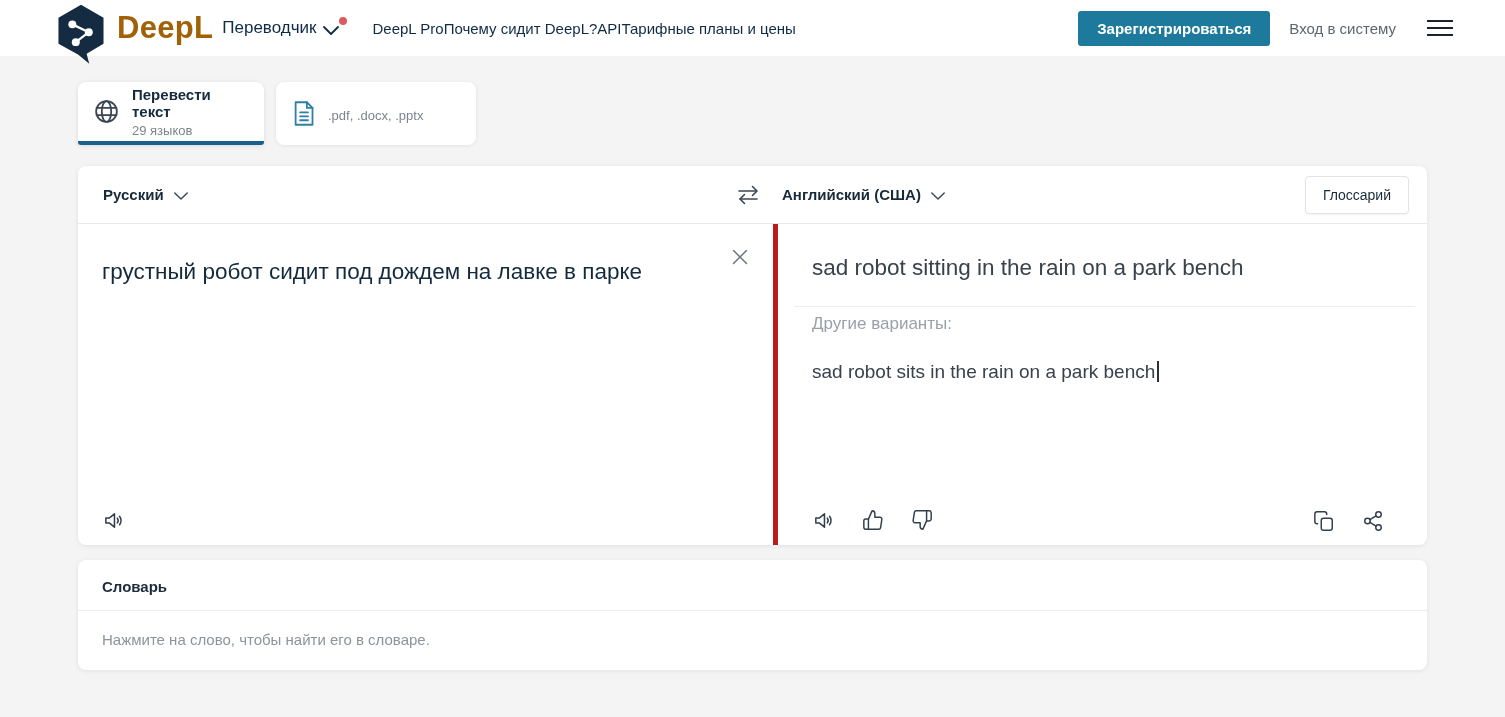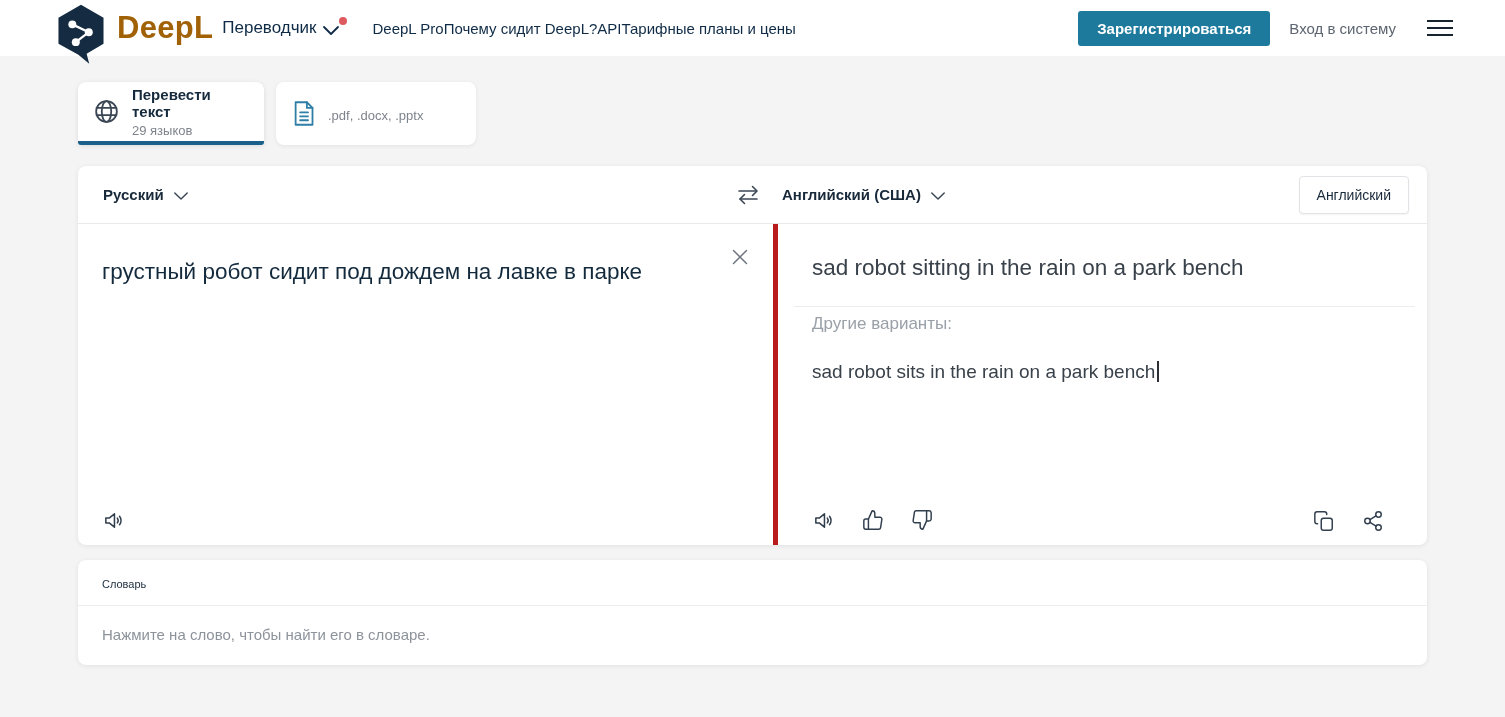--- a/index.html
+++ b/index.html
@@ -80,21 +80,21 @@
   .caret { display:inline-block; width:1.5px; height:21px; background:#2a2f35; vertical-align:-4px; margin-left:2px; }
 
   .panel-icons-left { position:absolute; bottom:13px; left:24px; display:flex; gap:27px; }
   .panel-tgt .panel-icons-left { left:34px; }
   .panel-icons-right { position:absolute; bottom:13px; right:43px; display:flex; gap:27px; }
   .round-icon { cursor:pointer; }
   .round-icon svg { stroke:#323f4e; }
 
   
   .dictionary { margin-top:15px; }
-  .dict-header { padding:18px 24px 15px; font-size:11px; font-weight:400; color:#1c2c3d; border-bottom:1px solid #ededef; }
+  .dict-header { padding:18px 24px 15px; font-size:15px; font-weight:700; color:#1c2c3d; border-bottom:1px solid #ededef; }
   .dict-hint { padding:20px 24px 22px; font-size:15px; color:#8d939b; }
 </style>
 </head>
 <body>
 
 <div class="header">
   <div class="logo icon">
     <svg viewBox="0 0 60 70">
       <path d="M30 1 L56 16 V46 L36.5 57.5 L39.5 69 L27 58.5 L4 46 V16 Z" fill="#142b41" stroke="none"></path>
       <g stroke="#fff" stroke-width="2.6" fill="#fff">
@@ -182,21 +182,21 @@
             <path d="M9.5 10.5L5 15l4.5 4.5"></path>
         </svg>
       </div>
       <div class="lang-right">
         <span class="lang-name">Английский (США)</span>
         <span class="lang-chevron icon">
           <svg width="16" height="10" viewBox="0 0 18 11">
               <path d="M2 2l7 7 7-7"></path>
             </svg>
         </span>
-        <button class="glossary-btn">Английский</button>
+        <button class="glossary-btn">Глоссарий</button>
       </div>
     </div>
 
     <div class="panels">
       <div class="panel-src">
         <div class="src-text">грустный робот сидит под дождем на лавке в парке</div>
         <div class="close-btn icon">
           <svg width="16" height="16" viewBox="0 0 16 16">
               <path d="M1.5 1.5l13 13M14.5 1.5l-13 13"></path>
             </svg>

